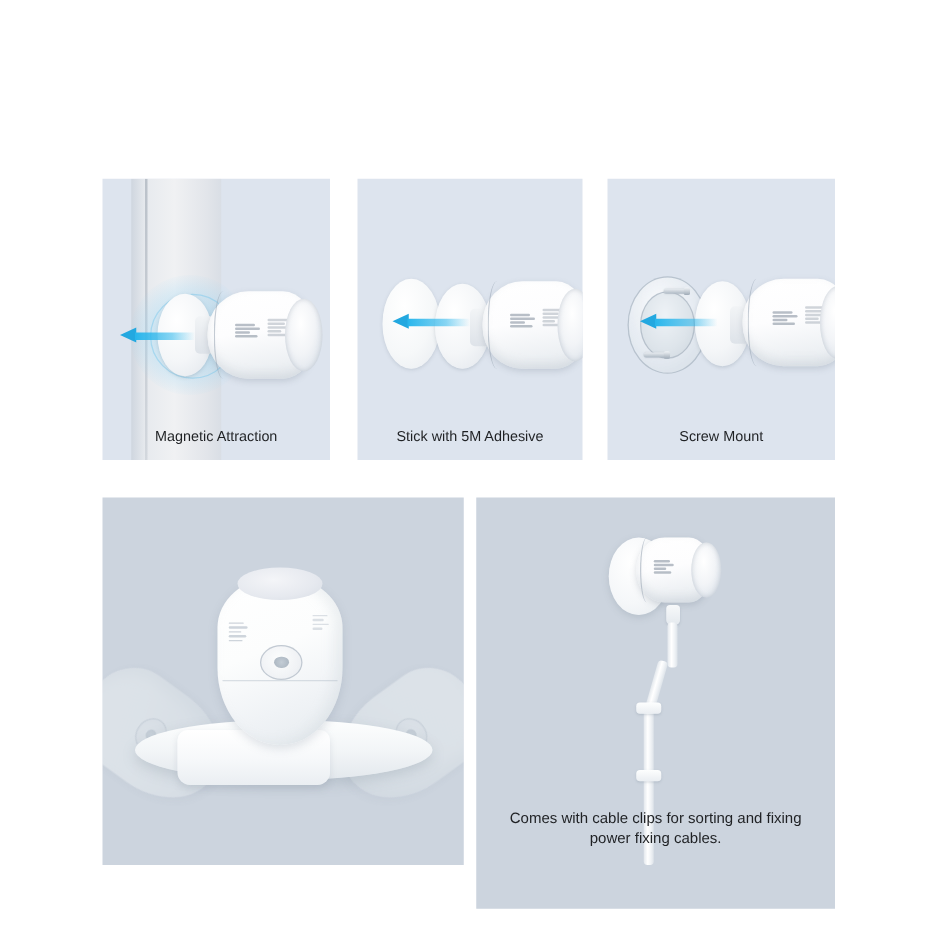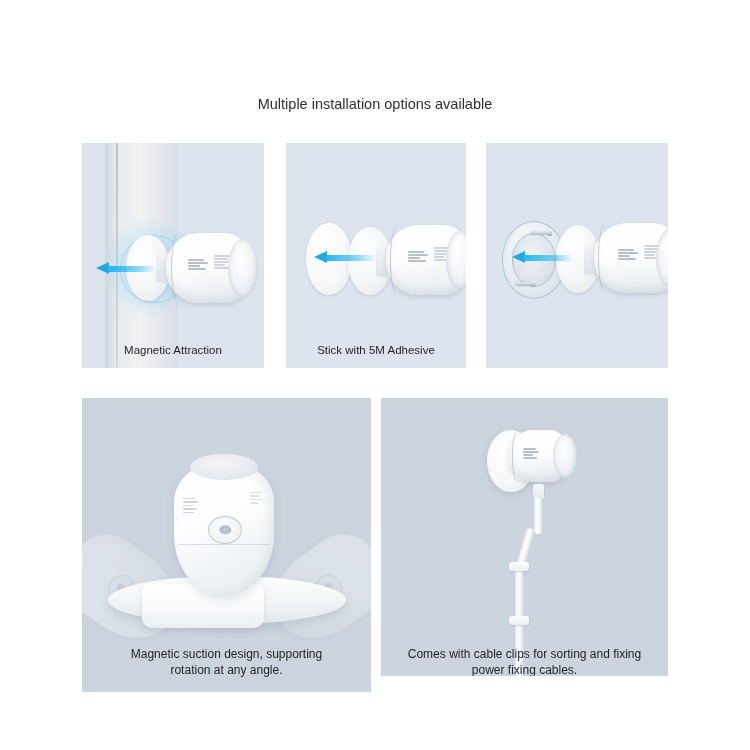--- a/index.html
+++ b/index.html
@@ -33,21 +33,21 @@
     position:absolute;
     overflow:hidden;
   }
   .panel.top{background:#dde4ee;}
   .panel.bottom{background:#ccd4de;}
 
   #panel-magnetic{left:82px;  top:143px; width:182px; height:225px;}
   #panel-adhesive{left:286px; top:143px; width:180px; height:225px;}
   #panel-screw   {left:486px; top:143px; width:182px; height:225px;}
   #panel-rotation{left:82px;  top:398px; width:289px; height:294px;}
-  #panel-cable   {left:381px; top:398px; width:287px; height:278px;}
+  #panel-cable   {left:381px; top:398px; width:287px; height:329px;}
 
   .caption{
     position:absolute;left:6px;right:6px;
     text-align:center;
     font-size:11.5px;
     color:#1f2124;
     line-height:1.35;
   }
   .panel.top .caption{top:200px;}
   .panel.bottom .caption{top:248px;font-size:12px;}
@@ -229,21 +229,20 @@
     position:absolute;border-radius:50%;
     background:radial-gradient(ellipse at 38% 32%,#ffffff 0%,#f5f7f9 55%,#e6ebef 100%);
     box-shadow:0 2px 6px rgba(120,134,148,.25);
   }
 </style>
 </head>
 <body>
 
 <div class="page">
 
-  <div class="subtitle">Multiple installation options available</div>
 
   <div class="panel top" id="panel-magnetic">
     <div class="scene">
       <div class="metal-strip"></div>
       <div class="metal-edge"></div>
 
       <div class="glow" style="left:22px;top:77px;width:96px;height:96px;"></div>
       <div class="ripple" style="left:38px;top:92px;width:66px;height:66px;"></div>
 
       <div class="cam" style="left:44px;top:88px;width:140px;height:76px;">
@@ -338,20 +337,21 @@
           </div>
         </div>
         <div class="cam-lens" style="left:104px;top:8px;width:28px;height:58px;"></div>
       </div>
 
       <div class="arrow" style="left:26px;top:108px;width:62px;">
         <div class="head"></div>
           <div class="shaft"></div>
       </div>
     </div>
+    <div class="caption">Screw Mount</div>
   </div>
 
   <div class="panel bottom" id="panel-rotation">
     <div class="scene">
 
       <div class="ghost" style="left:6px;top:68px;width:120px;height:130px;transform:rotate(-54deg);transform-origin:86% 92%;">
         <div class="rot-body" style="left:18px;top:6px;width:84px;height:118px;"></div>
         <div class="rot-btn" style="left:46px;top:52px;width:26px;height:22px;"></div>
       </div>
 
@@ -376,24 +376,20 @@
         </div>
         <div class="rot-vents" style="left:80px;top:38px;width:14px;opacity:.7;">
           <i style="width:12px"></i>
             <i style="width:9px"></i>
             <i style="width:13px"></i>
             <i style="width:8px"></i>
         </div>
         <div class="rot-btn" style="left:38px;top:62px;width:32px;height:26px;"></div>
       </div>
     </div>
-    <div class="caption">
-      <span>Magnetic suction design, supporting</span><br>
-      <span>rotation at any angle.</span>
-    </div>
   </div>
 
   <div class="panel bottom" id="panel-cable">
     <div class="scene">
 
       <div class="wall-disc" style="left:106px;top:32px;width:48px;height:62px;"></div>
 
       <div class="cam" style="left:128px;top:30px;width:76px;height:62px;">
         <div class="cam-body" style="left:0px;top:2px;width:60px;height:52px;">
           <div class="cam-seam" style="left:3px;width:10px;"></div>

